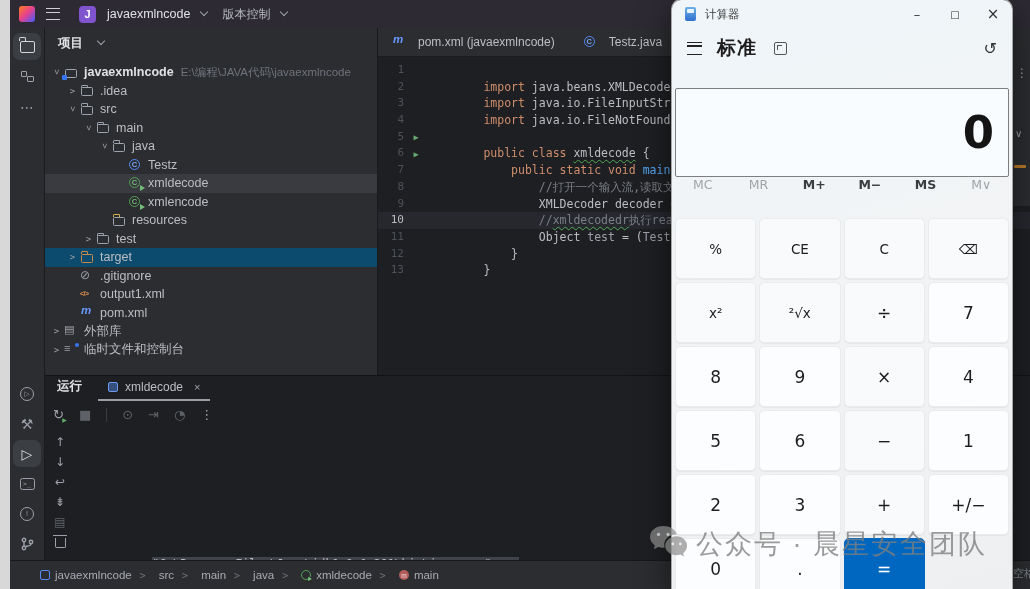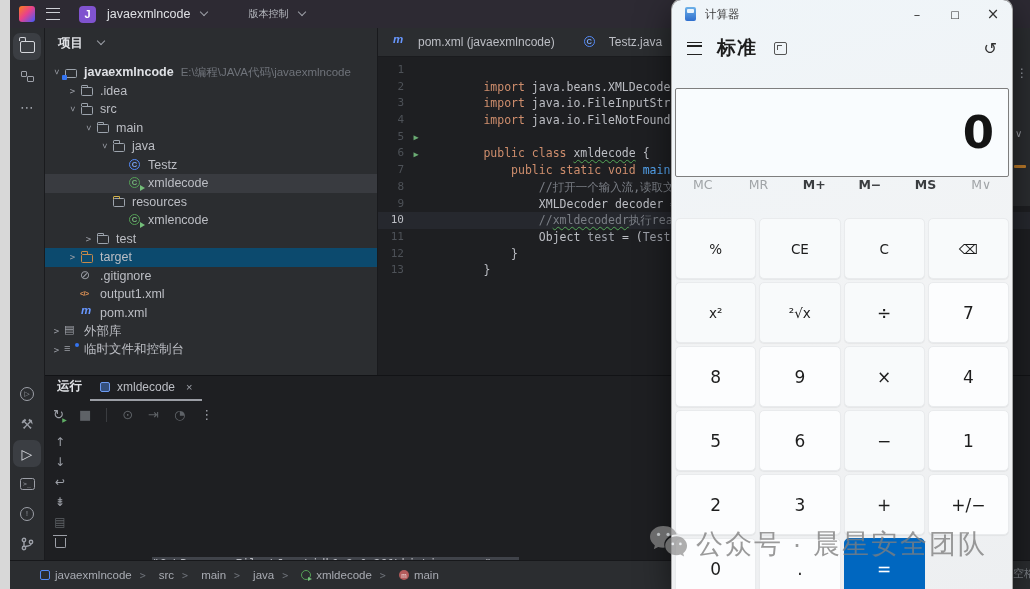--- a/index.html
+++ b/index.html
@@ -13,21 +13,21 @@
   
   .titlebar{position:absolute;left:10px;top:0;width:1020px;height:28px;background:#2d2a33;
             display:flex;align-items:center;gap:11px;padding-left:9px;box-sizing:border-box}
   .logo{width:16px;height:16px;border-radius:3px;flex:none;
         background:linear-gradient(135deg,#fc801d,#e8418c 48%,#3d5afe)}
   .burger{width:14px;height:10px;border-top:1.6px solid #ced0d6;border-bottom:1.6px solid #ced0d6;position:relative;flex:none}
   .burger::before{content:"";position:absolute;left:0;right:0;top:2.8px;height:1.6px;background:#ced0d6}
   .avatar{width:17px;height:17px;border-radius:4px;background:#8053cf;color:#fff;font-size:11px;font-weight:700;
           display:flex;align-items:center;justify-content:center;flex:none;margin-left:8px}
   .tb-text{color:#dfe1e5;font-size:12.5px}
-  .tb-dim{color:#b7bac0;font-size:10px;margin-left:30px}
+  .tb-dim{color:#b7bac0;font-size:12px;margin-left:4px}
   .caret{width:5px;height:5px;border-right:1.4px solid #9da0a8;border-bottom:1.4px solid #9da0a8;
          transform:rotate(45deg);margin-top:-4px;flex:none}
 
   
   .lbar{position:absolute;left:10px;top:28px;width:35px;height:532px;background:#2b2d30;
         border-right:1px solid #1a1b1e;box-sizing:border-box;display:flex;flex-direction:column;
         align-items:center;padding-top:5px}
   .lbar .grow{flex:1}
   .twbtn{width:28px;height:27px;border-radius:7px;display:flex;align-items:center;justify-content:center;
          color:#9da0a8;margin-bottom:3px;font-size:14px;flex:none}
@@ -90,21 +90,21 @@
   .lnum{width:26px;text-align:right;color:#4d5157;flex:none;font-size:11px}
   .cline.cur .lnum{color:#bcbec4}
   .gut{width:24px;flex:none;text-align:center}
   .gut.run::before{content:"▶";color:#6aab73;font-size:8.5px}
   .kw{color:#cf8e6d}.pl{color:#bcbec4}.cmt{color:#7a7e85}.fn{color:#56a8f5}.dim{color:#9da0a8}
   .clsu{color:#bcbec4;text-decoration:underline wavy #54a857 1px;text-underline-offset:2px}
   .cmtu{color:#7a7e85;text-decoration:underline wavy #54a857 1px;text-underline-offset:2px}
 
   
   .console{position:absolute;left:45px;top:375px;width:985px;height:185px;background:#1e1f22;border-top:1px solid #121316}
-  .chead{height:25px;display:flex;align-items:flex-end;padding-left:12px;gap:8px}
+  .chead{height:25px;display:flex;align-items:flex-end;padding-left:12px;gap:16px}
   .clabel{color:#dfe1e5;font-size:12.5px;font-weight:700;padding-bottom:6px}
   .ctab{display:flex;align-items:center;gap:7px;color:#bcbec4;font-size:12px;padding:0 10px 5px;border-bottom:2px solid #9b9ea5}
   .ctab .x{color:#9da0a8;font-size:11px;margin-left:4px}
   .runico{width:10px;height:10px;border-radius:2px;background:#35507c;border:1px solid #6d9bf2;box-sizing:border-box}
   .ctools{height:27px;display:flex;align-items:center;padding-left:8px;gap:15px;color:#9da0a8;font-size:13px}
   .ctools .dimi{color:#5e6267}
   .vsep{width:1px;height:14px;background:#3a3c40}
   .rr{position:relative}
   .rr::after{content:"▶";position:absolute;right:-3px;bottom:-1px;font-size:6px;color:#5fad65}
   .cbody{display:flex}
@@ -272,31 +272,31 @@
 
       </div>
 
       <div class="trow lvl4 selected">
         <span class="chev none"></span>
         <span class="ti clsr"></span>
         <span class="tlabel">xmldecode</span>
 
       </div>
 
+      <div class="trow lvl4">
+        <span class="chev none"></span>
+        <span class="ti clsr"></span>
+        <span class="tlabel">xmlencode</span>
+
+      </div>
+
       <div class="trow lvl3">
         <span class="chev none"></span>
         <span class="ti folder res"></span>
         <span class="tlabel">resources</span>
-
-      </div>
-
-      <div class="trow lvl4">
-        <span class="chev none"></span>
-        <span class="ti clsr"></span>
-        <span class="tlabel">xmlencode</span>
 
       </div>
 
       <div class="trow lvl2">
         <span class="chev right"></span>
         <span class="ti folder"></span>
         <span class="tlabel">test</span>
 
       </div>
 

